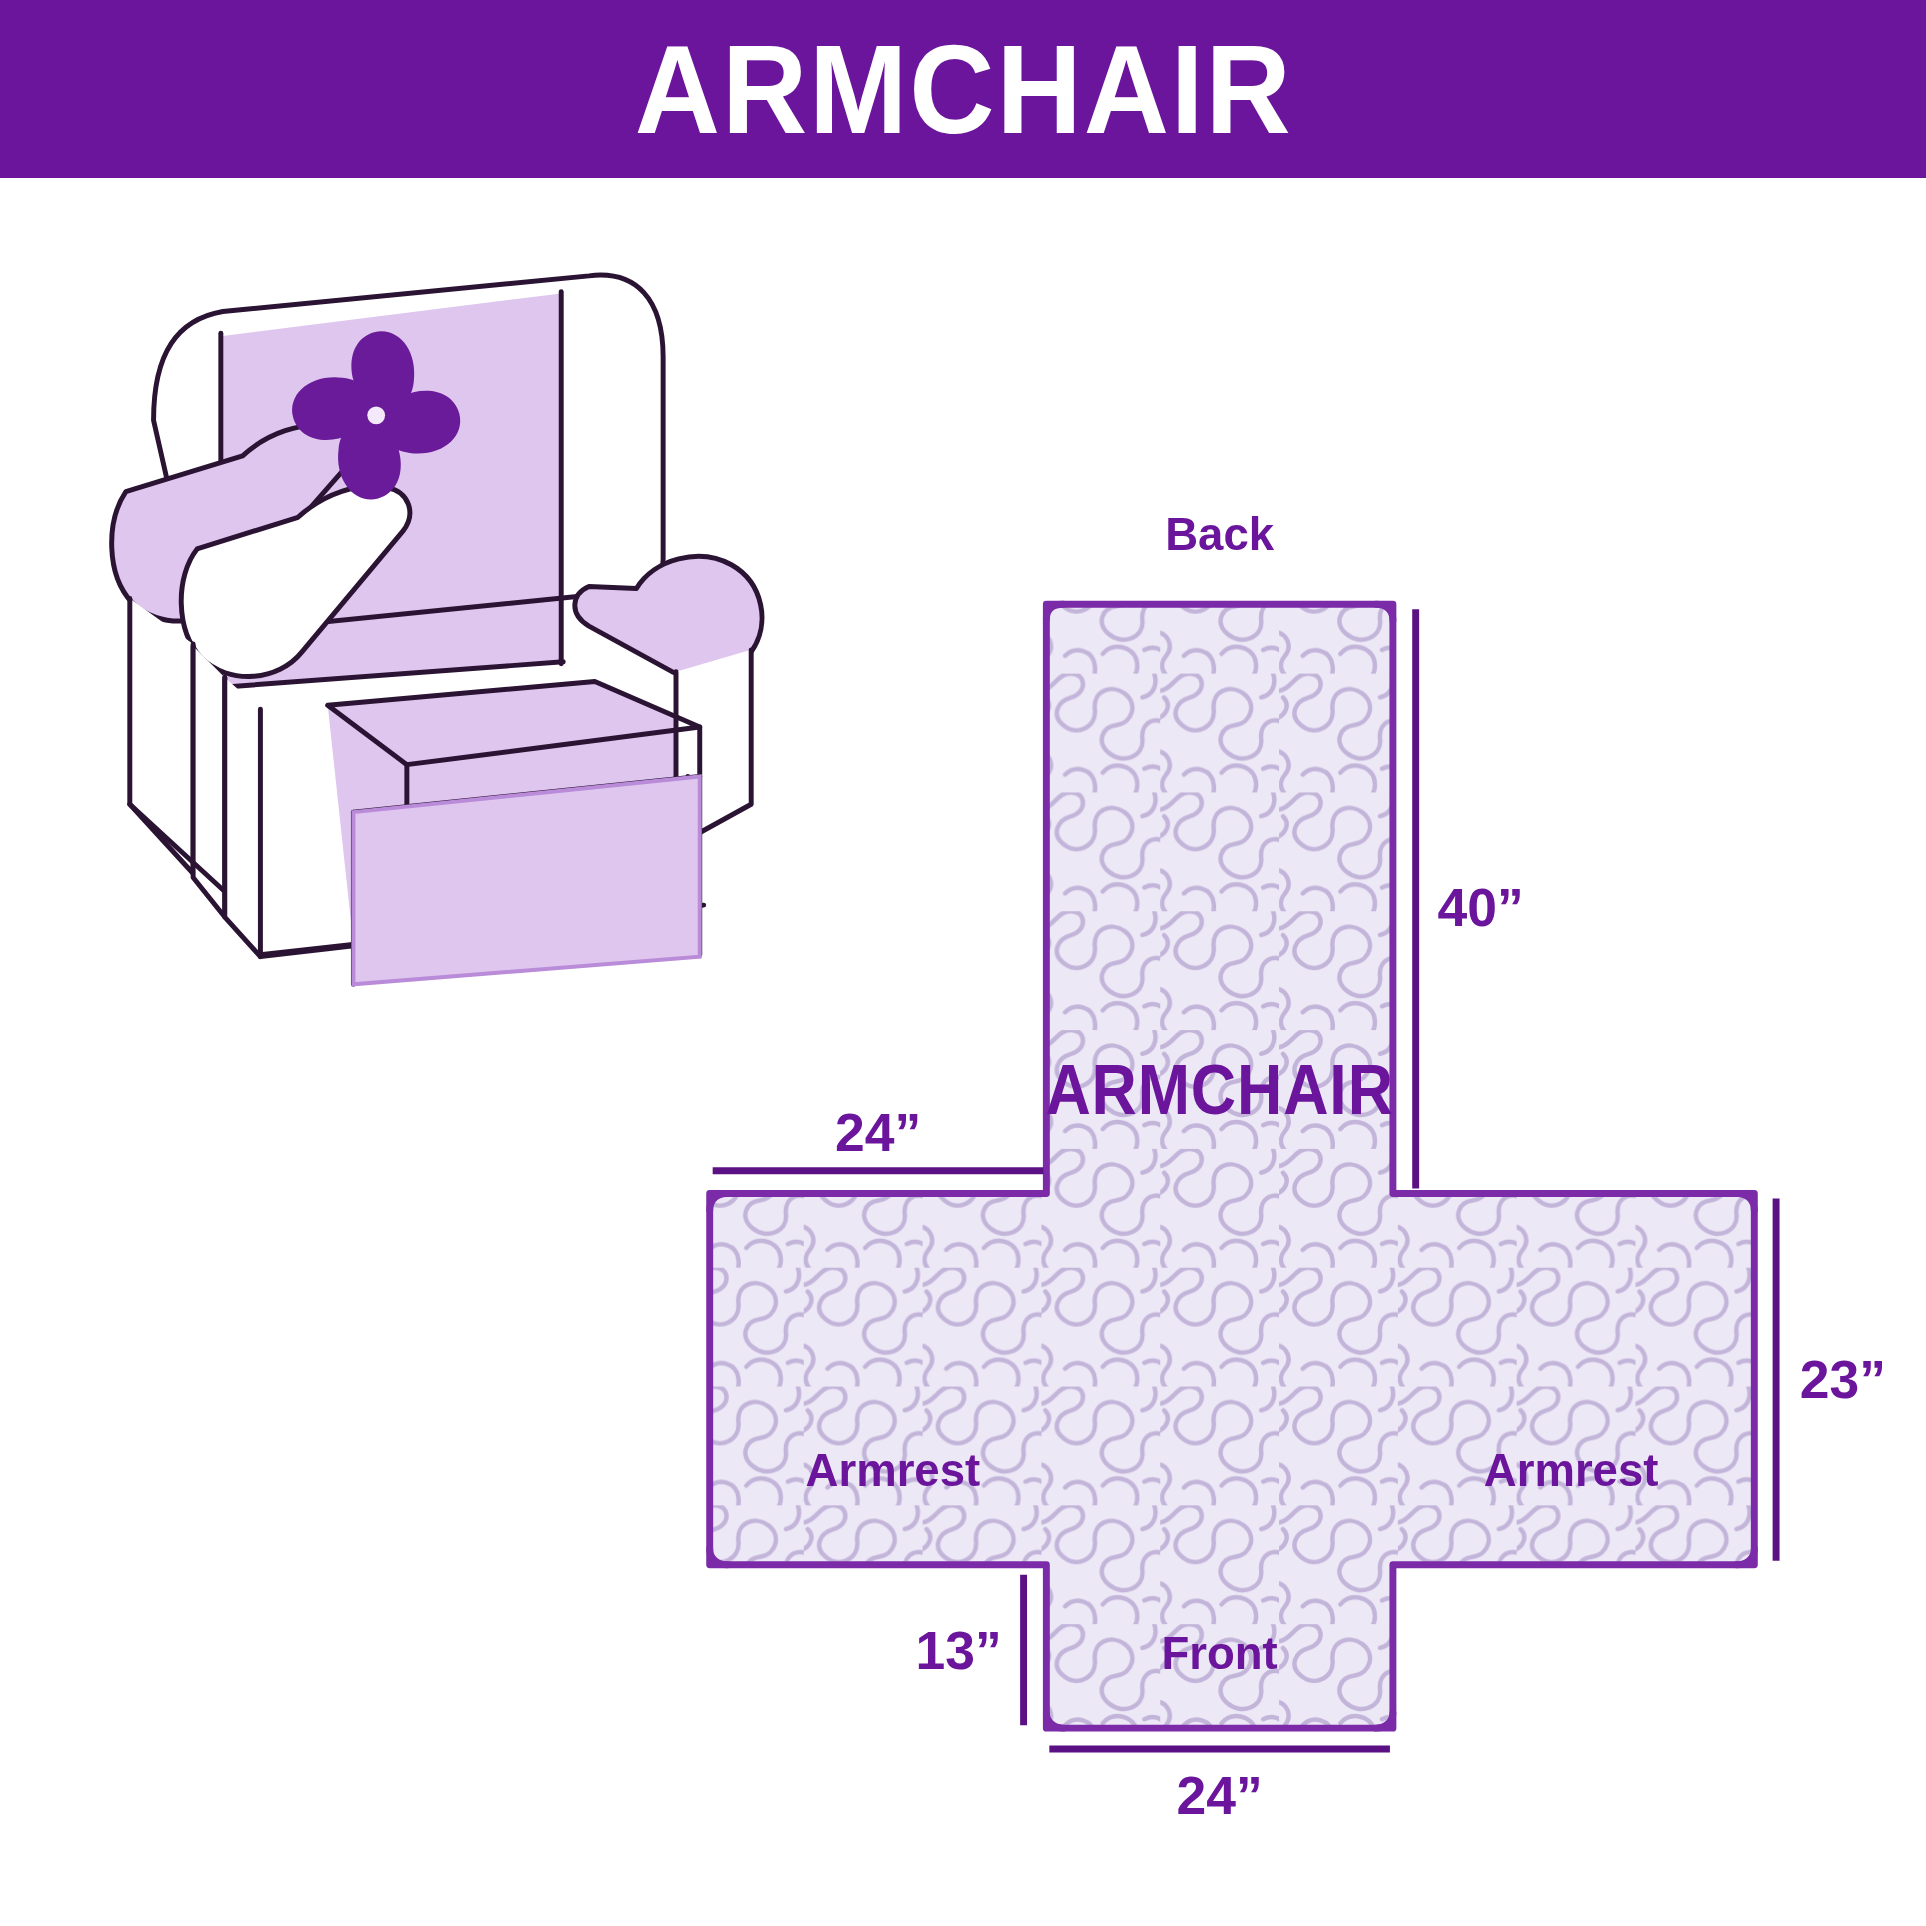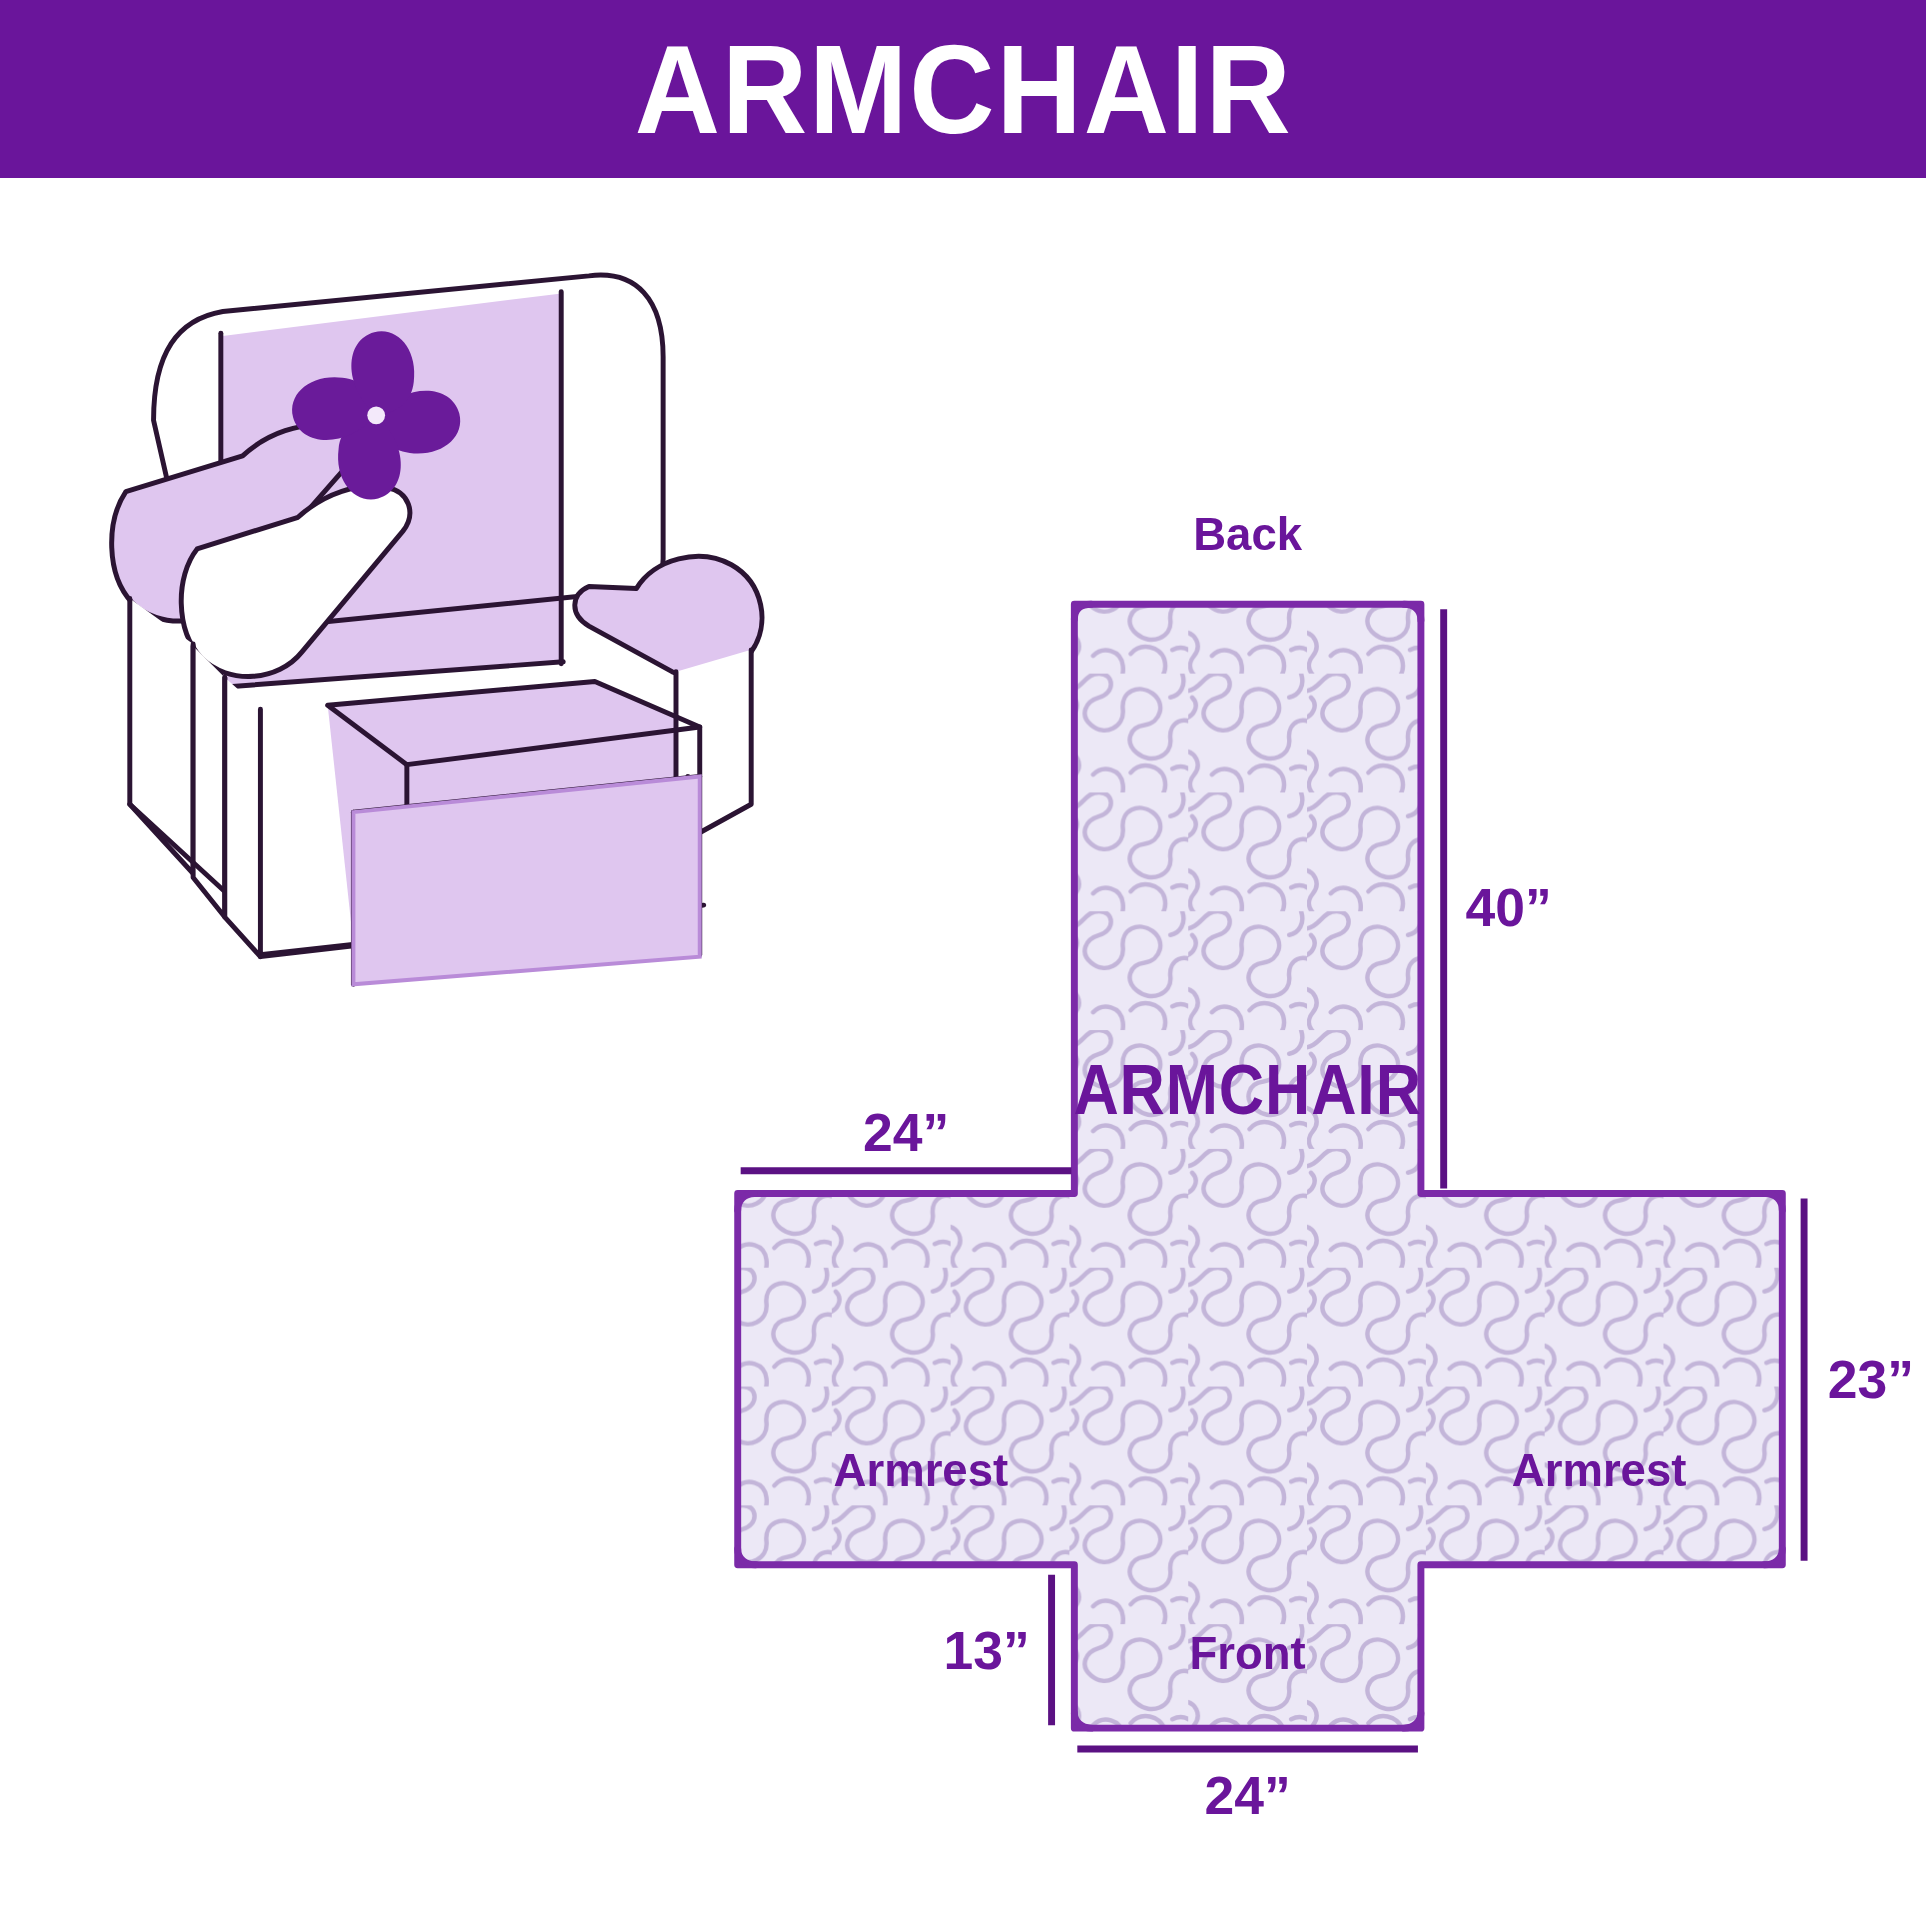--- a/index.html
+++ b/index.html
@@ -27,21 +27,21 @@
     line-height:1;
     transform:scaleX(0.93);
     text-align:center;
   }
 
   
   .chair-wrap{position:absolute;left:94px;top:262px;width:693px;height:752px;}
   .chair-svg{display:block;width:693px;height:752px;}
 
   
-  .diagram{position:absolute;left:594px;top:436px;width:1333px;height:1406px;}
+  .diagram{position:absolute;left:566px;top:436px;width:1333px;height:1406px;}
   .diagram-svg{display:block;width:1333px;height:1406px;}
 
   .lbl{
     font-family:"Liberation Sans", sans-serif;
     font-weight:bold;
     fill:#6A159B;
   }
   .lbl-section{font-size:46px;}
   .lbl-dim{font-size:54px;}
   .lbl-center{font-size:72px;letter-spacing:1px;}

